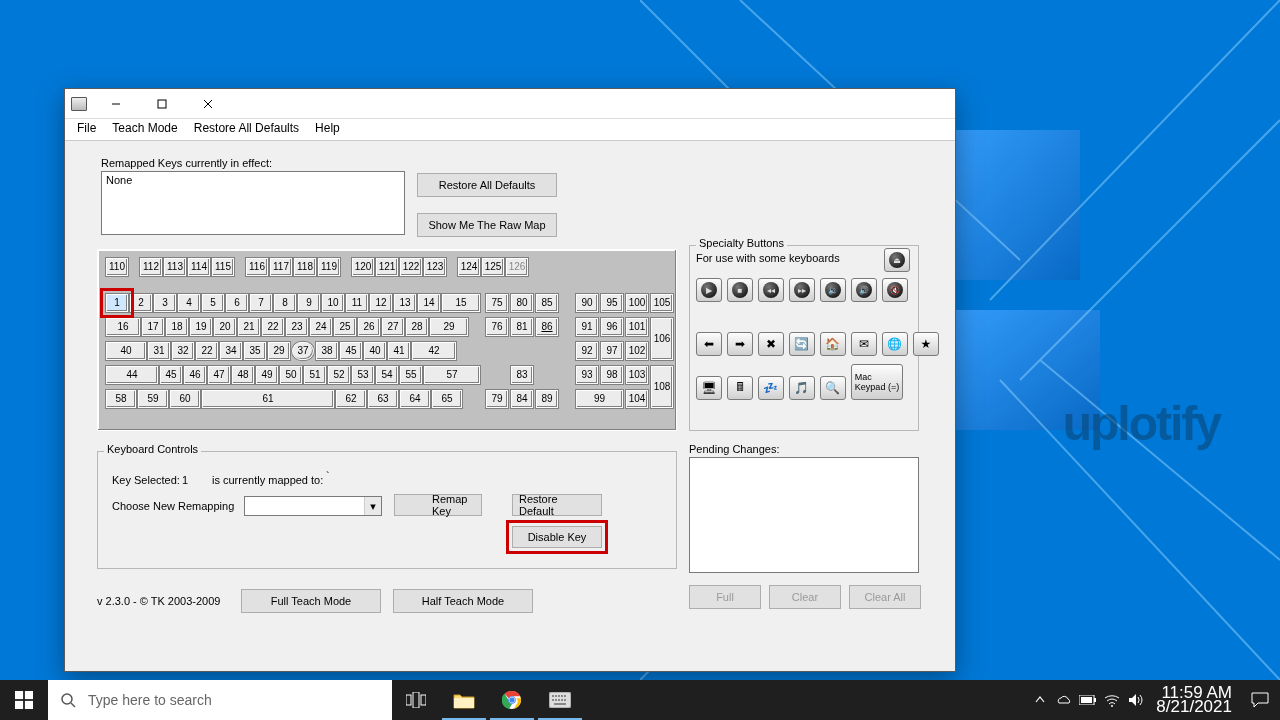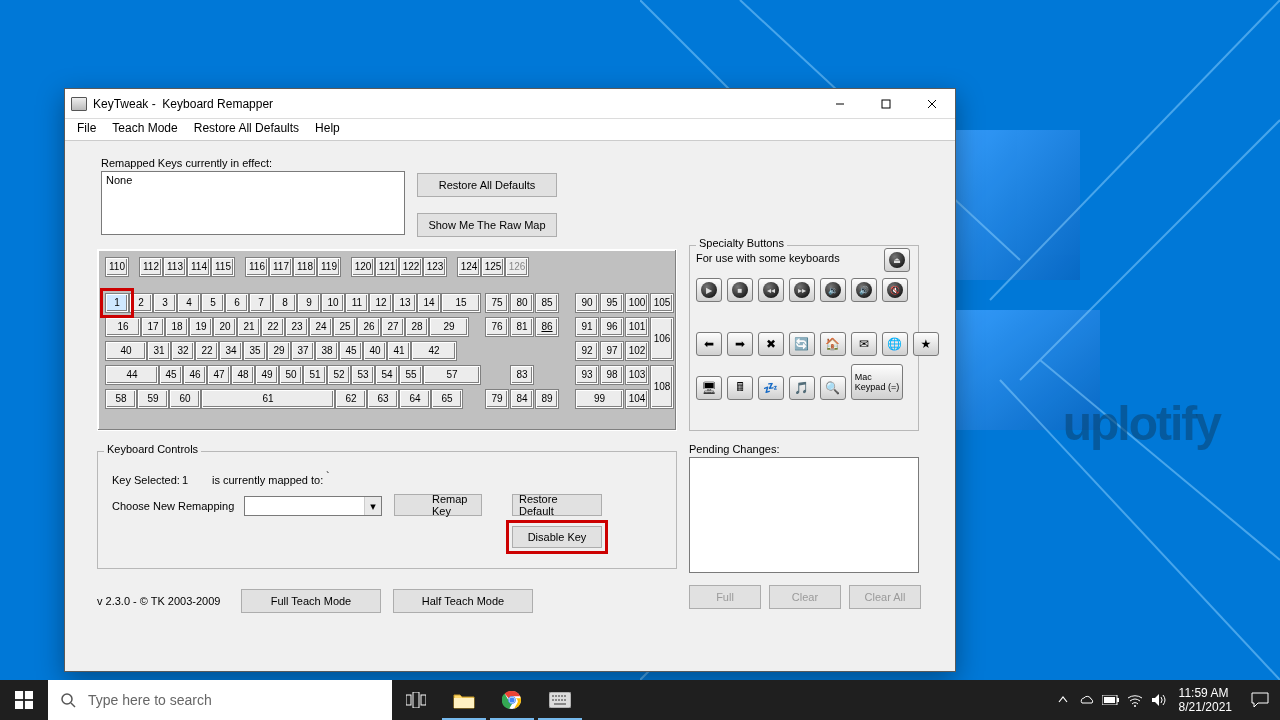--- a/index.html
+++ b/index.html
@@ -224,21 +224,21 @@
     position: absolute; left: 2px; right: 2px; bottom: 0; height: 2px;
     background: #76b9ed;
   }
   .tray {
     margin-left: auto;
     display: flex; align-items: center; height: 40px;
     font-size: 12px;
     color: #fff;
   }
   .tray-icon { width: 24px; height: 40px; display: flex; align-items: center; justify-content: center; cursor: pointer;}
-  .clock { text-align: left; line-height: 14px; font-size: 12px; padding: 0 8px; cursor: pointer;}
+  .clock { text-align: right; line-height: 14px; font-size: 17px; padding: 0 8px; cursor: pointer;}
   .action-center { width: 40px; display: flex; align-items: center; justify-content: center; cursor: pointer;}
 </style>
 </head>
 <body>
 
 <div class="win-rays">
 <svg viewBox="0 0 640 680" width="640" height="680">
   <defs>
     <linearGradient id="lg" x1="0" y1="0" x2="1" y2="1">
       <stop offset="0" stop-color="#3aa0ff"></stop>
@@ -262,21 +262,20 @@
     <line x1="640" y1="560" x2="400" y2="360"></line>
   </g>
 </svg>
 </div>
 <div class="watermark">uplotify</div>
 
 <div class="app-window">
 
   <div class="titlebar">
     <div class="app-icon"></div>
-    <div class="title-text">KeyTweak -  Keyboard Remapper</div>
     <div class="win-btn">
       <svg width="10" height="10">
           <line x1="1" y1="5" x2="9" y2="5" stroke="#000" stroke-width="1"></line>
         </svg>
     </div>
     <div class="win-btn">
       <svg width="10" height="10">
           <rect x="1" y="1" width="8" height="8" fill="none" stroke="#000" stroke-width="1"></rect>
         </svg>
     </div>
@@ -355,21 +354,21 @@
         <div class="key" style="left: 284px; top: 68px; width: 22px; height: 18px;">27</div>
         <div class="key" style="left: 308px; top: 68px; width: 22px; height: 18px;">28</div>
         <div class="key" style="left: 332px; top: 68px; width: 38px; height: 18px;">29</div>
         <div class="key" style="left: 8px; top: 92px; width: 40px; height: 18px;">40</div>
         <div class="key" style="left: 50px; top: 92px; width: 22px; height: 18px;">31</div>
         <div class="key" style="left: 74px; top: 92px; width: 22px; height: 18px;">32</div>
         <div class="key" style="left: 98px; top: 92px; width: 22px; height: 18px;">22</div>
         <div class="key" style="left: 122px; top: 92px; width: 22px; height: 18px;">34</div>
         <div class="key" style="left: 146px; top: 92px; width: 22px; height: 18px;">35</div>
         <div class="key" style="left: 170px; top: 92px; width: 22px; height: 18px;">29</div>
-        <div class="key" style="left: 194px; top: 92px; width: 22px; height: 18px;">37</div>
+        <div class="key" style="left: 194px; top: 92px; width: 22px; height: 18px; border-radius: 9px;">37</div>
         <div class="key" style="left: 218px; top: 92px; width: 22px; height: 18px;">38</div>
         <div class="key" style="left: 242px; top: 92px; width: 22px; height: 18px;">45</div>
         <div class="key" style="left: 266px; top: 92px; width: 22px; height: 18px;">40</div>
         <div class="key" style="left: 290px; top: 92px; width: 22px; height: 18px;">41</div>
         <div class="key" style="left: 314px; top: 92px; width: 44px; height: 18px;">42</div>
         <div class="key" style="left: 8px; top: 116px; width: 52px; height: 18px;">44</div>
         <div class="key" style="left: 62px; top: 116px; width: 22px; height: 18px;">45</div>
         <div class="key" style="left: 86px; top: 116px; width: 22px; height: 18px;">46</div>
         <div class="key" style="left: 110px; top: 116px; width: 22px; height: 18px;">47</div>
         <div class="key" style="left: 134px; top: 116px; width: 22px; height: 18px;">48</div>

